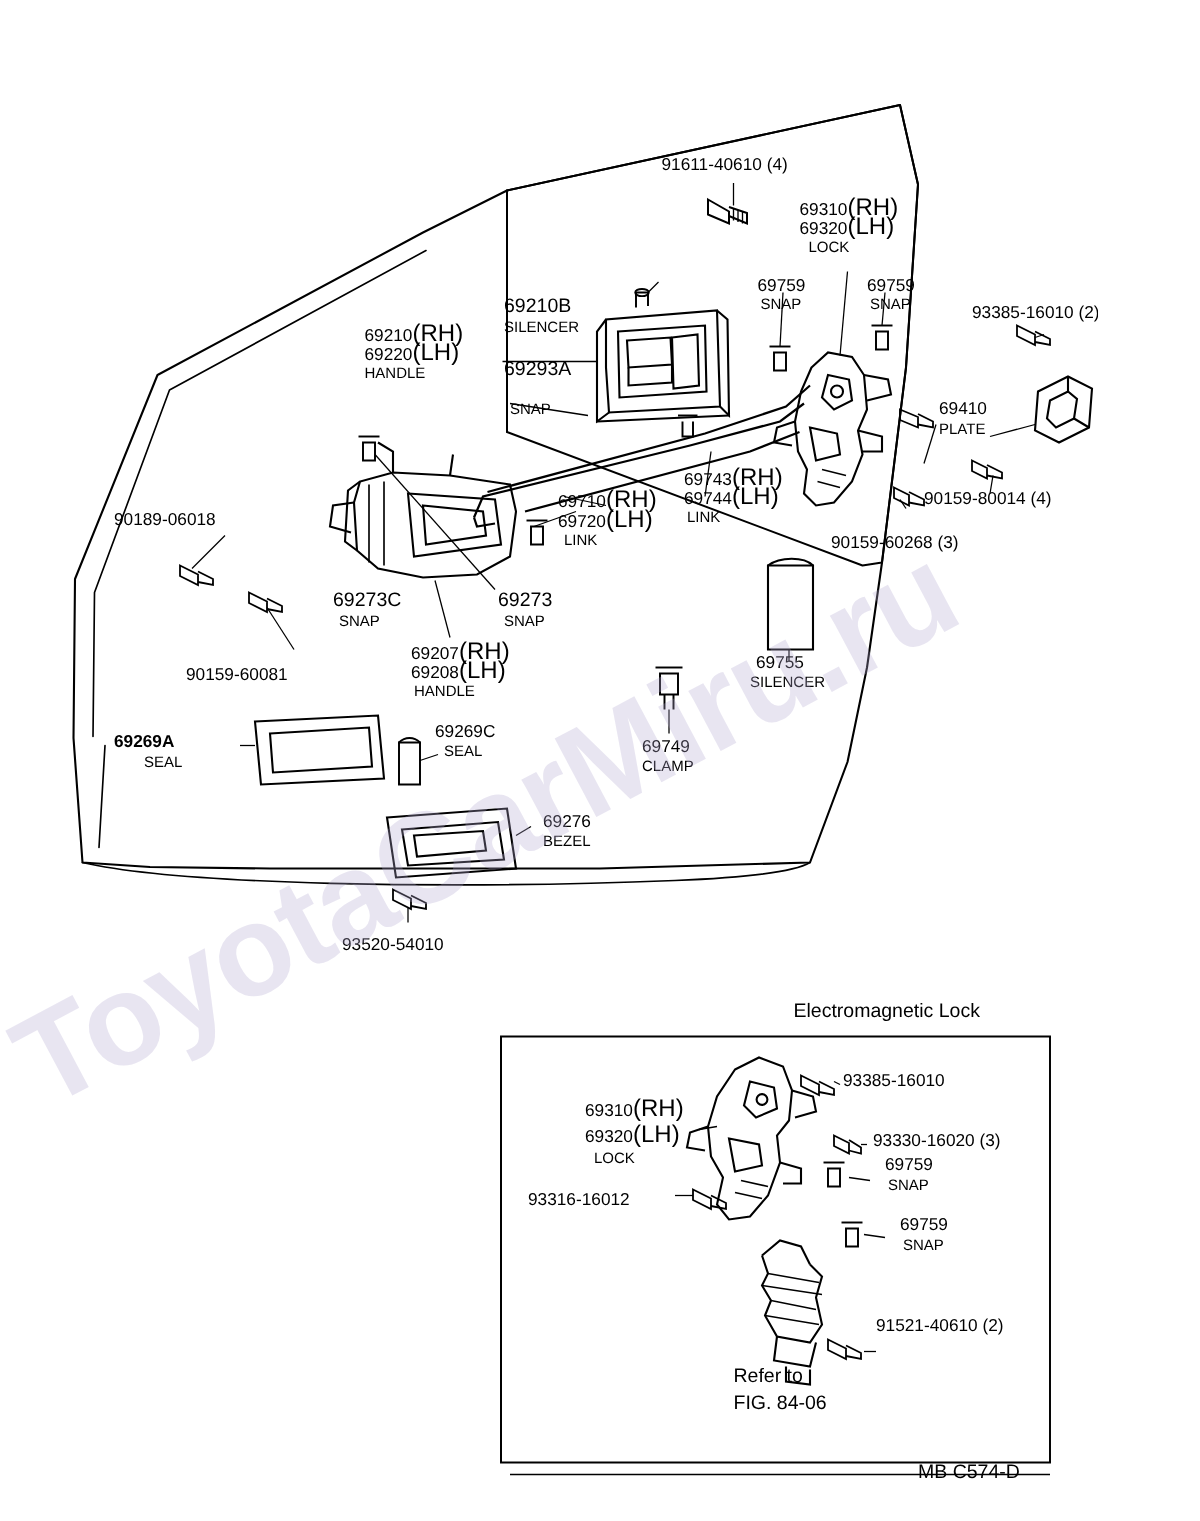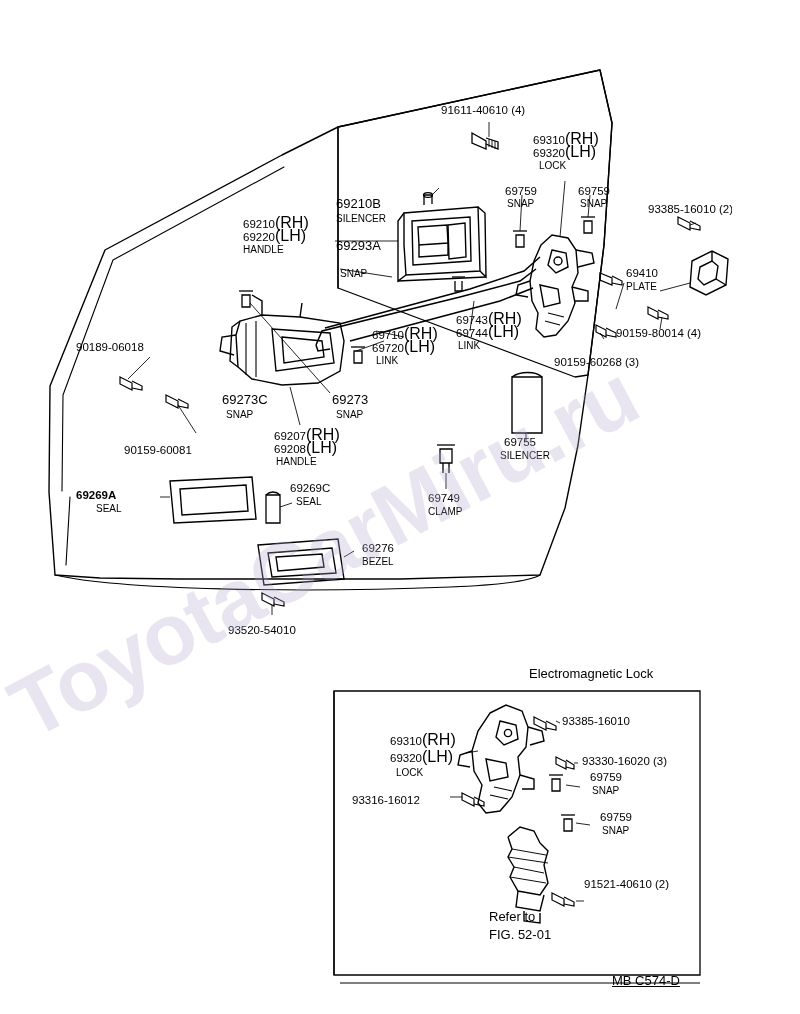--- a/index.html
+++ b/index.html
@@ -393,21 +393,21 @@
   <div class="lbl" style="left:590px; top:726px;">69759</div>
   <div class="lbl sm" style="left:592px; top:740px;">SNAP</div>
 
   <div class="lbl" style="left:600px; top:766px;">69759</div>
   <div class="lbl sm" style="left:602px; top:780px;">SNAP</div>
 
   <div class="lbl" style="left:352px; top:749px;">93316-16012</div>
   <div class="lbl" style="left:584px; top:833px;">91521-40610 (2)</div>
 
   <div class="lbl big" style="left:489px; top:865px;">Refer to</div>
-  <div class="lbl big" style="left:489px; top:883px;">FIG. 52-01</div>
-
-  <div class="lbl big" style="left:612px; top:929px;text-decoration:underline;">MB C574-D</div>
+  <div class="lbl big" style="left:489px; top:883px;">FIG. 84-06</div>
+
+  <div class="lbl big" style="left:612px; top:929px;">MB C574-D</div>
 
   <div id="watermark">
     <div class="wm-text">ToyotaCarMiru.ru</div>
   </div>
 
 </div>
 
 </body></html>

